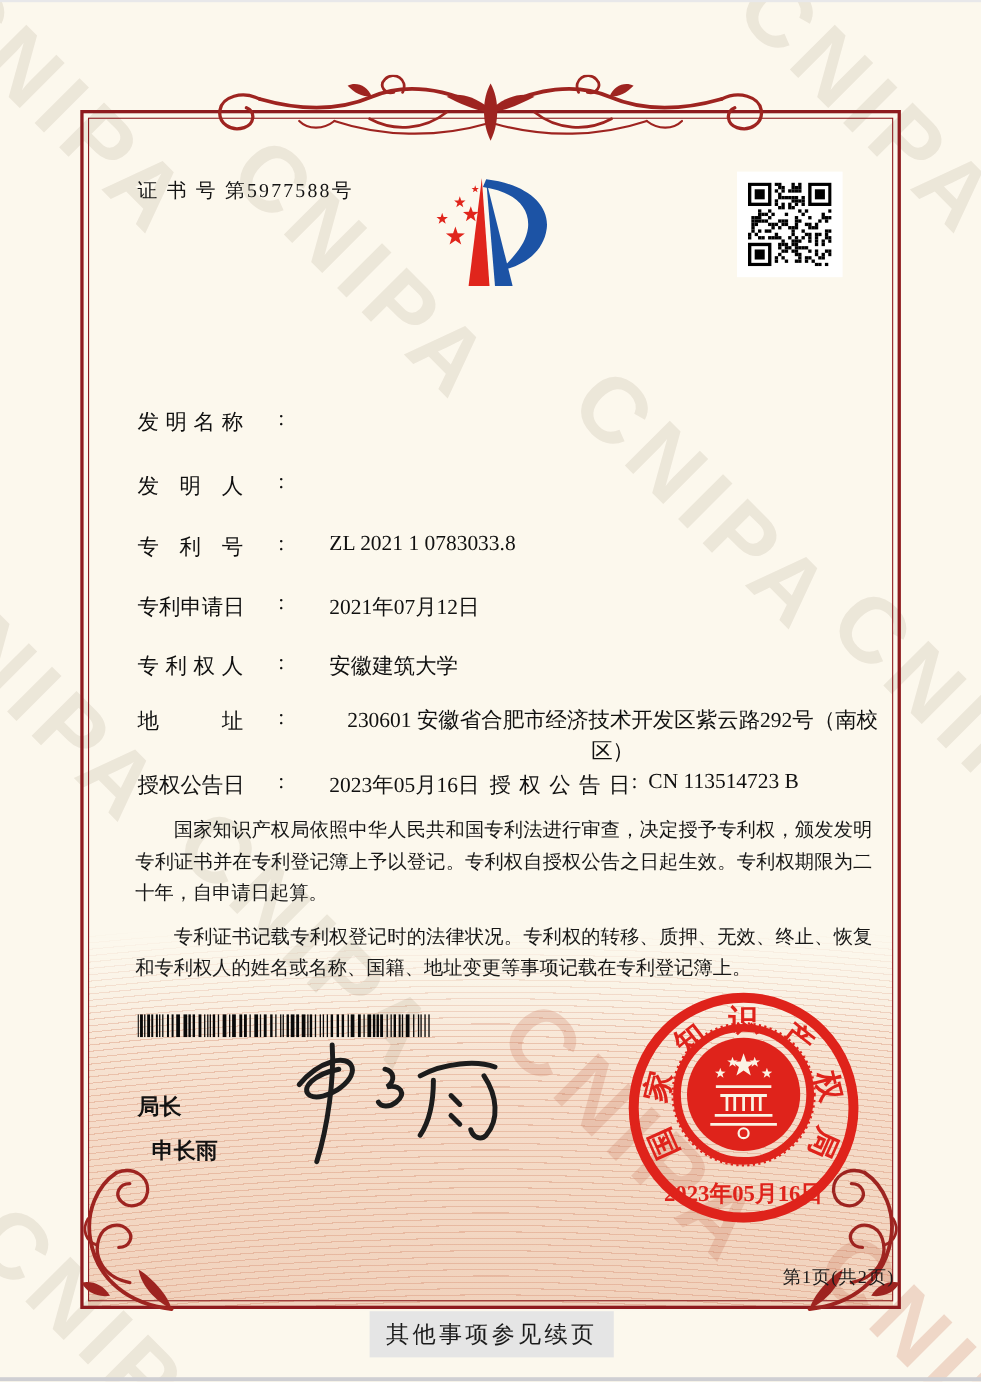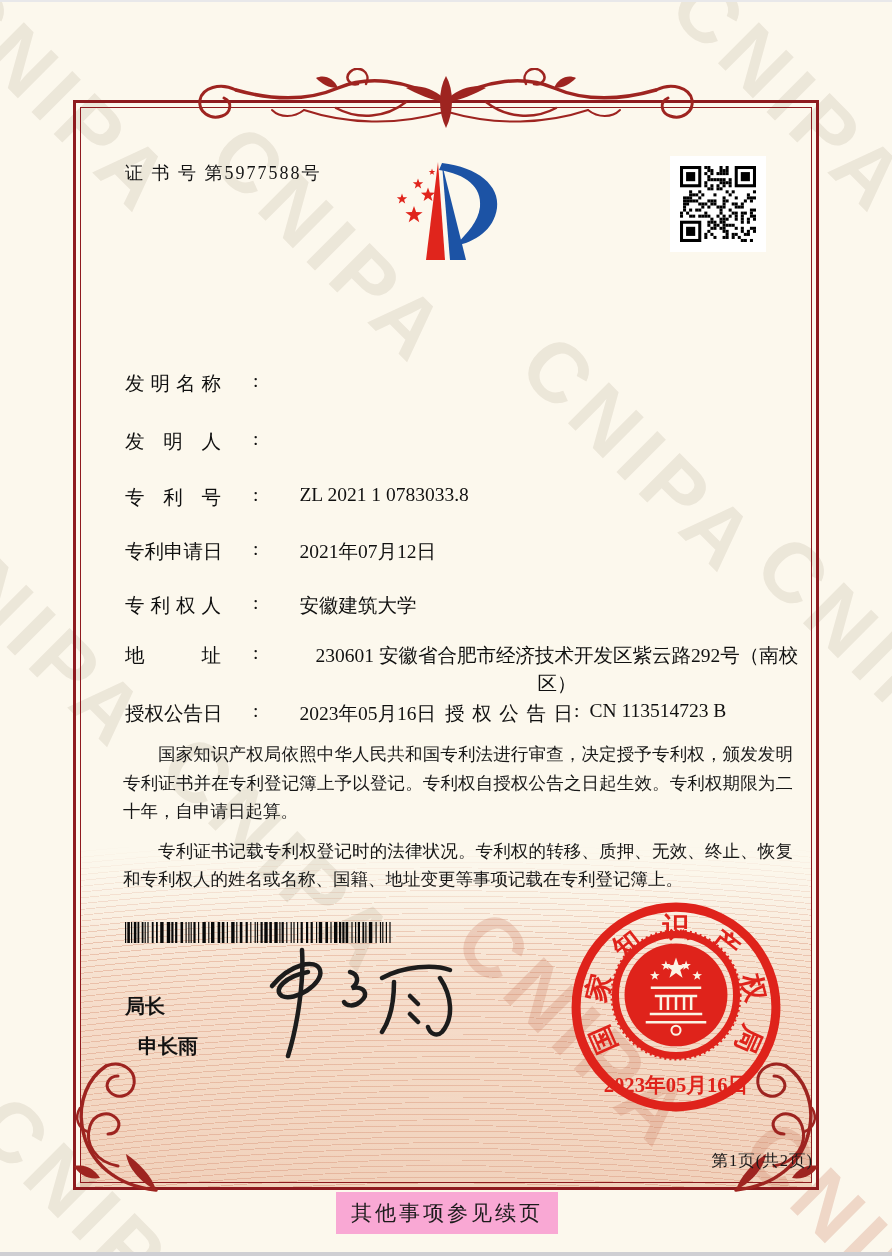--- a/index.html
+++ b/index.html
@@ -55,21 +55,21 @@
   .barcode{position:absolute;left:125px;top:922px;z-index:5;}
   .signer-title{position:absolute;left:125px;top:993px;z-index:5;
       font:600 20px "Liberation Sans","DejaVu Sans",sans-serif;color:#121212;}
   .signer-name{position:absolute;left:138px;top:1033px;z-index:5;
       font:600 20px "Liberation Sans","DejaVu Sans",sans-serif;color:#121212;}
   .signature{position:absolute;left:242px;top:944px;z-index:5;}
   .seal{position:absolute;left:565px;top:896px;z-index:6;}
 
   .page-indicator{position:absolute;left:73px;top:1150px;width:740px;text-align:right;
       font-size:16.5px;letter-spacing:1px;z-index:5;color:#1b1b1b;}
-  .footer-box{position:absolute;left:336px;top:1192px;width:222px;height:42px;background:#f9a8d4;z-index:5;
+  .footer-box{position:absolute;left:336px;top:1192px;width:222px;height:42px;background:#e5e5e5;z-index:5;
       display:flex;align-items:center;justify-content:center;}
   .footer-note{font-size:21px;letter-spacing:3px;color:#1b1b1b;}
 </style>
 </head>
 <body>
 
 <div class="page">
 
   <div class="edge edge-top"></div>
 

